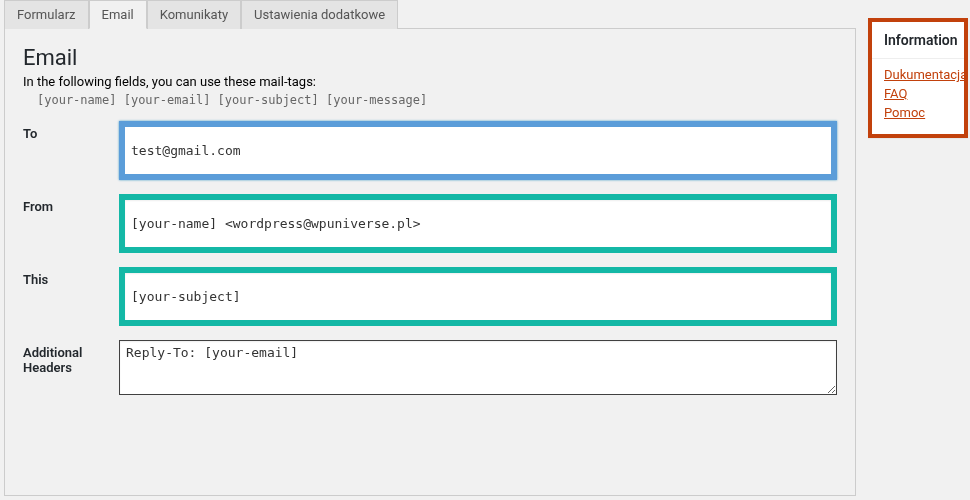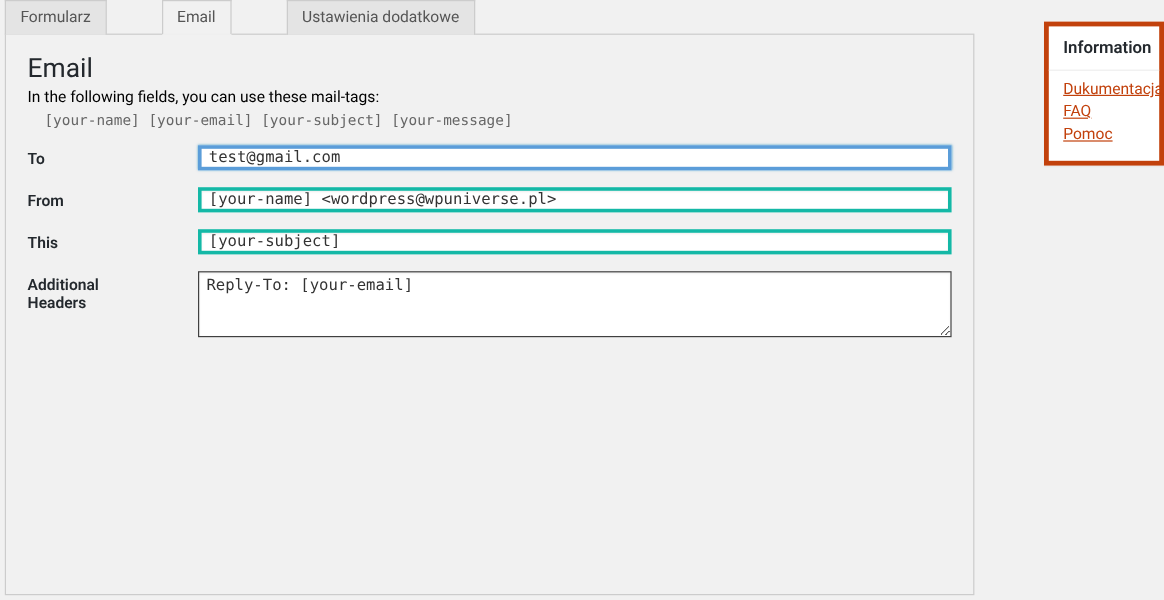--- a/index.html
+++ b/index.html
@@ -1,15 +1,15 @@
 <!DOCTYPE html>
 <html><head>
   <meta charset="utf-8">
   <style>
-    * { box-sizing: border-box; gap: 46px; }
+    * { box-sizing: border-box; }
     body {
       margin: 0;
       padding: 0;
       background: #f1f1f1;
       font-family: -apple-system, BlinkMacSystemFont, "Segoe UI", Roboto, sans-serif;
       font-size: 13px;
       color: #444;
     }
     .page {
       display: flex;
@@ -108,24 +108,24 @@
     .field .label {
       width: 96px;
       padding-top: 5px;
       font-size: 13px;
       color: #23282d;
       font-weight: 600;
     }
     .field .control { flex: 1; }
     .field input[type="text"] {
       width: 100%;
-      padding: 0 6px;
+      padding: 16px 6px;
       font-family: Consolas, Monaco, monospace;
       font-size: 13px;
-      border: 3px solid #14b8a6;
+      border: 6px solid #14b8a6;
       box-shadow: inset 0 1px 2px rgba(0,0,0,0.07);
       color: #333;
       background: #fff;
     }
     .field input.focused {
       border-color: #5b9dd9;
       box-shadow: 0 0 2px rgba(30,140,190,0.8);
       outline: none;
     }
     .field textarea {
@@ -141,20 +141,21 @@
     }
   </style>
 </head>
 <body>
 
 <div class="page">
   <div class="main-col">
     <div class="tabs">
       <div class="tab"><span>Formularz</span></div>
       <div class="tab active"><span>Email</span></div>
+      <div class="tab"><span>Komunikaty</span></div>
       <div class="tab"><span>Ustawienia dodatkowe</span></div>
     </div>
 
     <div class="panel">
       <h2>Email</h2>
       <p class="desc">In the following fields, you can use these mail-tags:</p>
       <div class="tags">[your-name] [your-email] [your-subject] [your-message]</div>
 
       <div class="field">
         <div class="label">To</div>

